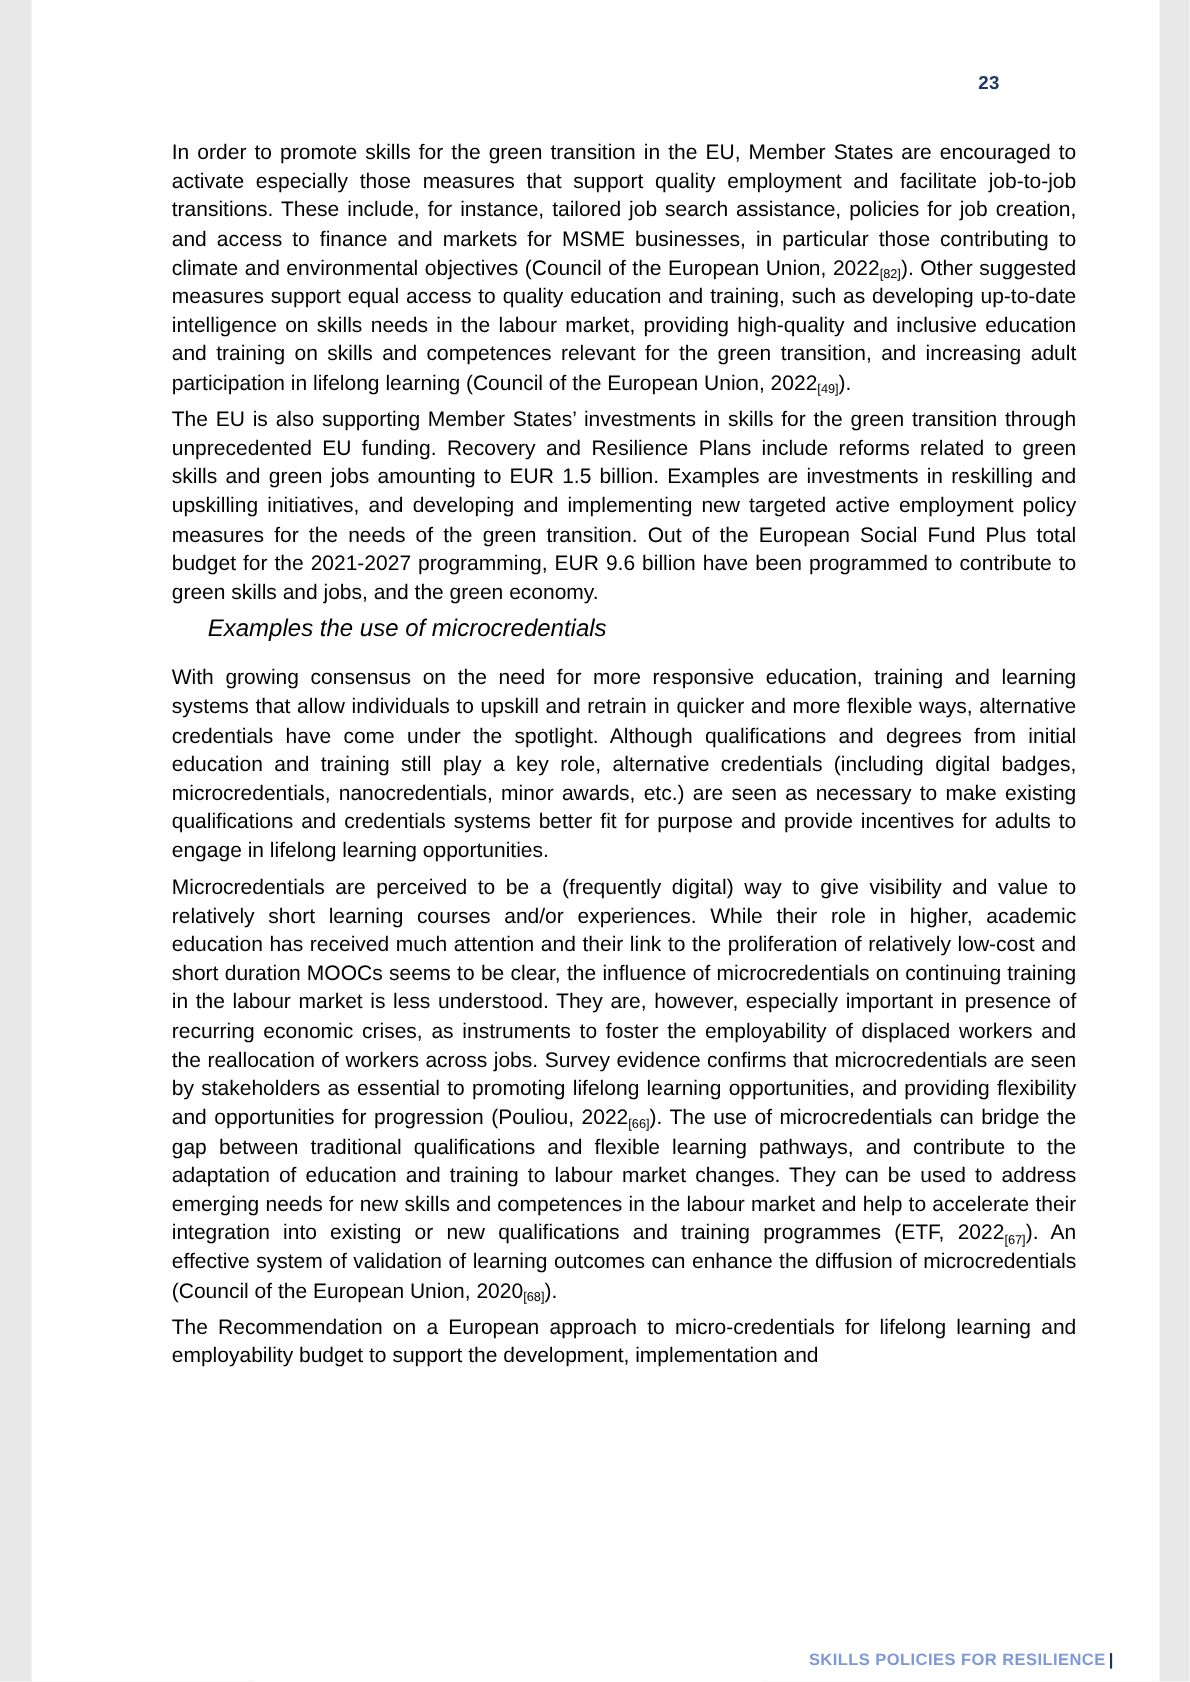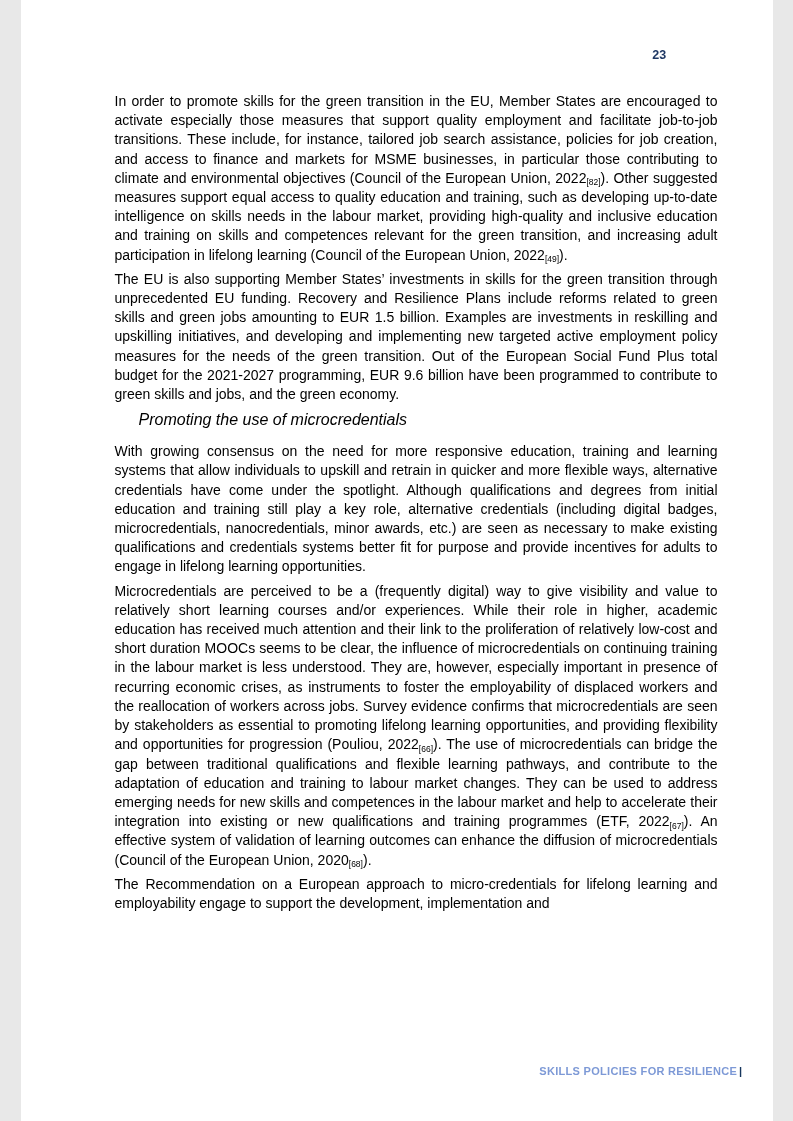--- a/index.html
+++ b/index.html
@@ -59,21 +59,21 @@
   .section-heading {
     font-size: 16px;
     line-height: 22px;
     font-style: italic;
     font-weight: normal;
     margin: 2px 0 11px 24px;
     color: var(--body-text);
   }
   .footer {
     position: absolute;
-    top: 1065px;
+    top: 1101px;
     right: 30px;
     font-size: 11px;
     font-weight: bold;
     letter-spacing: 0.3px;
     white-space: nowrap;
     padding-left: 45px;
   }
   .footer .footer-title { color: var(--footer-text); }
   .footer .footer-bar {
     color: var(--footer-bar);
@@ -87,27 +87,27 @@
 <div class="page">
 
   <span class="page-number">23</span>
 
   <main class="content">
 
     <p>In order to promote skills for the green transition in the EU, Member States are encouraged to activate especially those measures that support quality employment and facilitate job-to-job transitions. These include, for instance, tailored job search assistance, policies for job creation, and access to finance and markets for MSME businesses, in particular those contributing to climate and environmental objectives (Council of the European Union, 2022<sub>[82]</sub>). Other suggested measures support equal access to quality education and training, such as developing up-to-date intelligence on skills needs in the labour market, providing high-quality and inclusive education and training on skills and competences relevant for the green transition, and increasing adult participation in lifelong learning (Council of the European Union, 2022<sub>[49]</sub>).</p>
 
     <p>The EU is also supporting Member States’ investments in skills for the green transition through unprecedented EU funding. Recovery and Resilience Plans include reforms related to green skills and green jobs amounting to EUR 1.5 billion. Examples are investments in reskilling and upskilling initiatives, and developing and implementing new targeted active employment policy measures for the needs of the green transition. Out of the European Social Fund Plus total budget for the 2021-2027 programming, EUR 9.6 billion have been programmed to contribute to green skills and jobs, and the green economy.</p>
 
-    <h2 class="section-heading">Promoting the use of microcredentials</h2>
+    <h2 class="section-heading">Examples the use of microcredentials</h2>
 
     <p>With growing consensus on the need for more responsive education, training and learning systems that allow individuals to upskill and retrain in quicker and more flexible ways, alternative credentials have come under the spotlight. Although qualifications and degrees from initial education and training still play a key role, alternative credentials (including digital badges, microcredentials, nanocredentials, minor awards, etc.) are seen as necessary to make existing qualifications and credentials systems better fit for purpose and provide incentives for adults to engage in lifelong learning opportunities.</p>
 
     <p>Microcredentials are perceived to be a (frequently digital) way to give visibility and value to relatively short learning courses and/or experiences. While their role in higher, academic education has received much attention and their link to the proliferation of relatively low-cost and short duration MOOCs seems to be clear, the influence of microcredentials on continuing training in the labour market is less understood. They are, however, especially important in presence of recurring economic crises, as instruments to foster the employability of displaced workers and the reallocation of workers across jobs. Survey evidence confirms that microcredentials are seen by stakeholders as essential to promoting lifelong learning opportunities, and providing flexibility and opportunities for progression (Pouliou, 2022<sub>[66]</sub>). The use of microcredentials can bridge the gap between traditional qualifications and flexible learning pathways, and contribute to the adaptation of education and training to labour market changes. They can be used to address emerging needs for new skills and competences in the labour market and help to accelerate their integration into existing or new qualifications and training programmes (ETF, 2022<sub>[67]</sub>). An effective system of validation of learning outcomes can enhance the diffusion of microcredentials (Council of the European Union, 2020<sub>[68]</sub>).</p>
 
-    <p>The Recommendation on a European approach to micro-credentials for lifelong learning and employability engage to support the development, implementation and</p>
+    <p>The Recommendation on a European approach to micro-credentials for lifelong learning and employability budget to support the development, implementation and</p>
 
   </main>
 
   <div class="footer">
     <span class="footer-title">SKILLS POLICIES FOR RESILIENCE</span><span class="footer-bar">|</span>
   </div>
 
 </div>
 
 </body></html>

